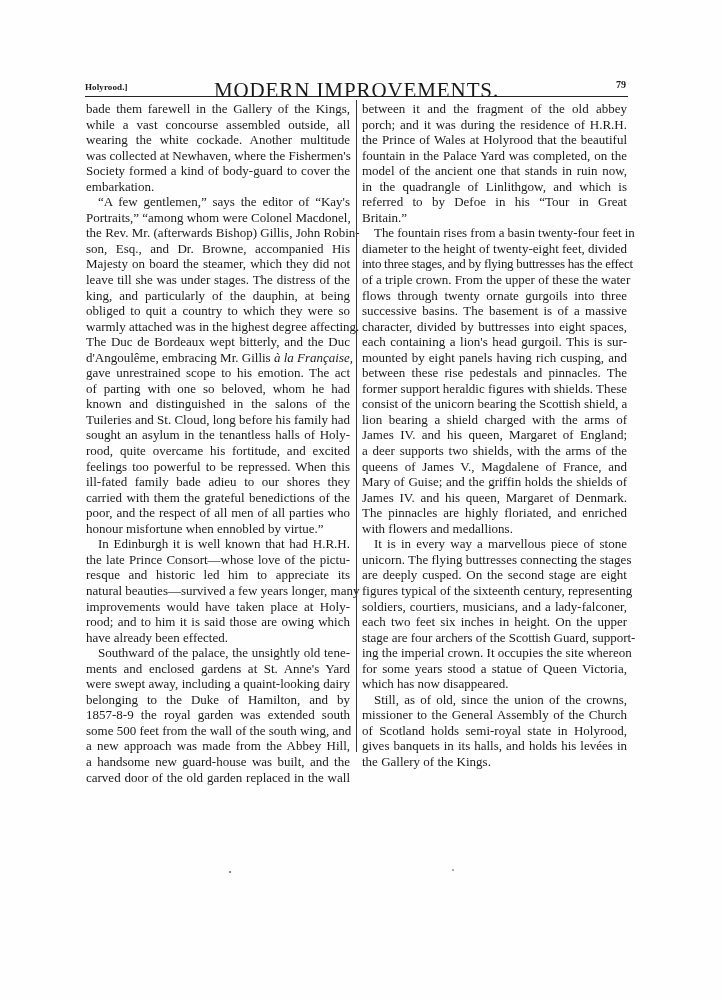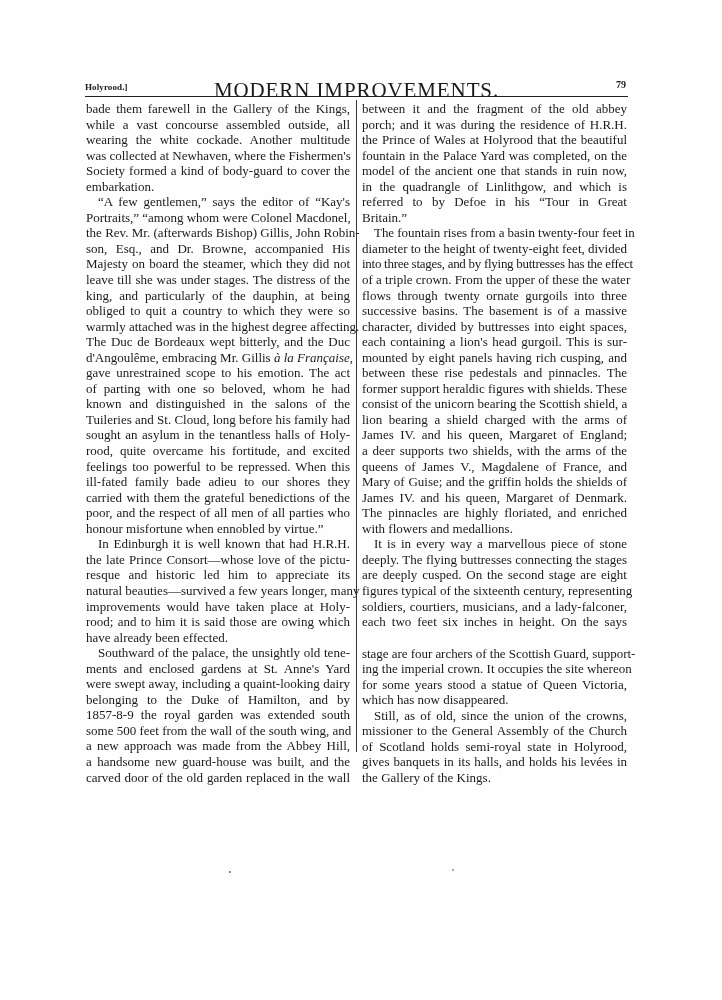--- a/index.html
+++ b/index.html
@@ -118,26 +118,26 @@
       <span class="line" style="white-space: nowrap;">consist of the unicorn bearing the Scottish shield, a</span>
       <span class="line" style="white-space: nowrap;">lion bearing a shield charged with the arms of</span>
       <span class="line" style="white-space: nowrap;">James IV. and his queen, Margaret of England;</span>
       <span class="line" style="white-space: nowrap;">a deer supports two shields, with the arms of the</span>
       <span class="line" style="white-space: nowrap;">queens of James V., Magdalene of France, and</span>
       <span class="line" style="white-space: nowrap;">Mary of Guise; and the griffin holds the shields of</span>
       <span class="line" style="white-space: nowrap;">James IV. and his queen, Margaret of Denmark.</span>
       <span class="line" style="white-space: nowrap;">The pinnacles are highly floriated, and enriched</span>
       <span class="line last" style="white-space: nowrap;">with flowers and medallions.</span>
       <span class="line" style="padding-left: 12px; white-space: nowrap;">It is in every way a marvellous piece of stone</span>
-      <span class="line" style="white-space: nowrap;">deeply.  The flying buttresses connecting the stages</span>
+      <span class="line" style="white-space: nowrap;">unicorn.  The flying buttresses connecting the stages</span>
       <span class="line" style="white-space: nowrap;">are deeply cusped.  On the second stage are eight</span>
       <span class="line" style="white-space: nowrap;">figures typical of the sixteenth century, representing</span>
       <span class="line" style="white-space: nowrap;">soldiers, courtiers, musicians, and a lady-falconer,</span>
-      <span class="line" style="white-space: nowrap;">each two feet six inches in height.  On the says</span>
-      <span class="line" style="white-space: nowrap; letter-spacing: -0.04px; margin-top: 16px;">stage are four archers of the Scottish Guard, support-</span>
+      <span class="line" style="white-space: nowrap;">each two feet six inches in height.  On the upper</span>
+      <span class="line" style="white-space: nowrap; letter-spacing: -0.04px;">stage are four archers of the Scottish Guard, support-</span>
       <span class="line" style="white-space: nowrap;">ing the imperial crown.  It occupies the site whereon</span>
       <span class="line" style="white-space: nowrap;">for some years stood a statue of Queen Victoria,</span>
       <span class="line last" style="white-space: nowrap;">which has now disappeared.</span>
       <span class="line" style="padding-left: 12px; white-space: nowrap;">Still, as of old, since the union of the crowns,</span>
       <span class="line" style="white-space: nowrap;">missioner to the General Assembly of the Church</span>
       <span class="line" style="white-space: nowrap;">of Scotland holds semi-royal state in Holyrood,</span>
       <span class="line" style="white-space: nowrap;">gives banquets in its halls, and holds his levées in</span>
       <span class="line last" style="white-space: nowrap;">the Gallery of the Kings.</span>
     </div>
 

